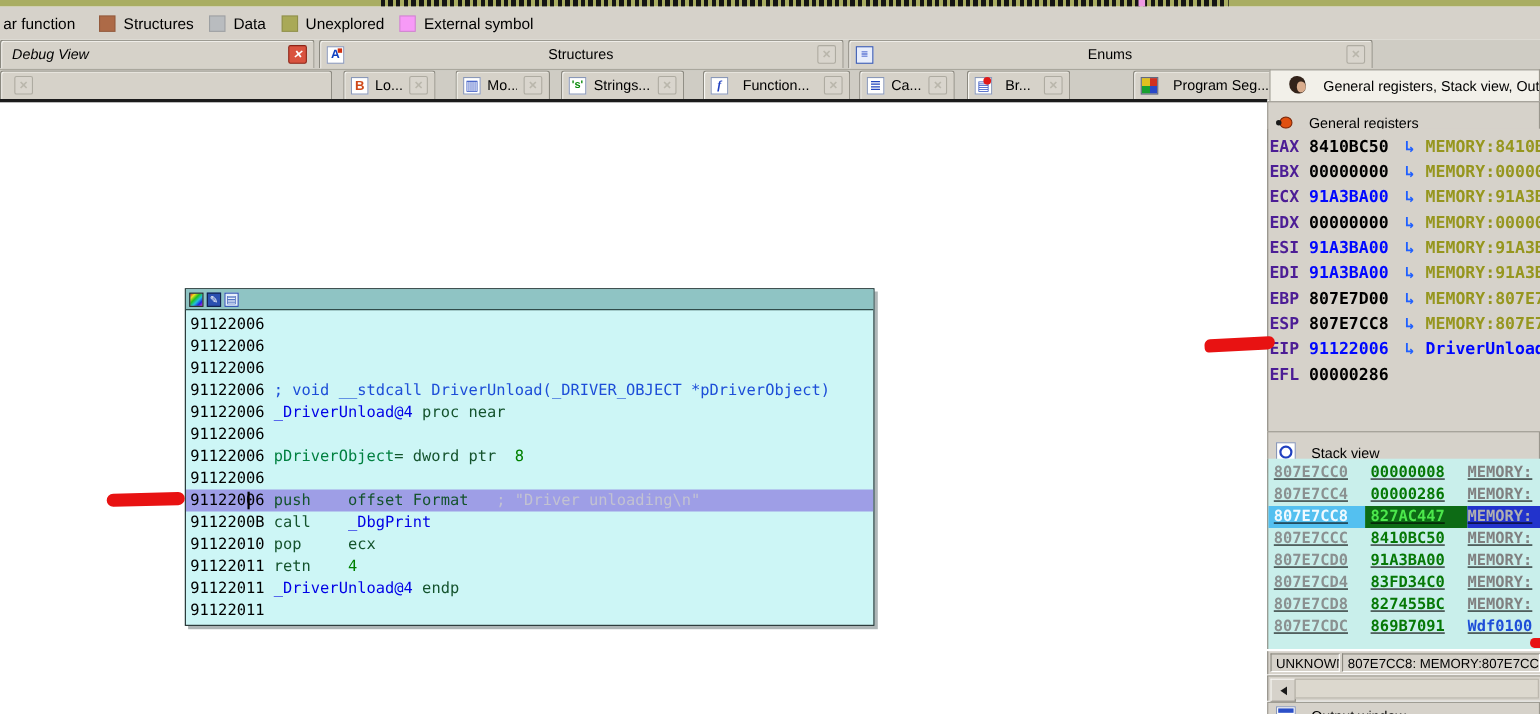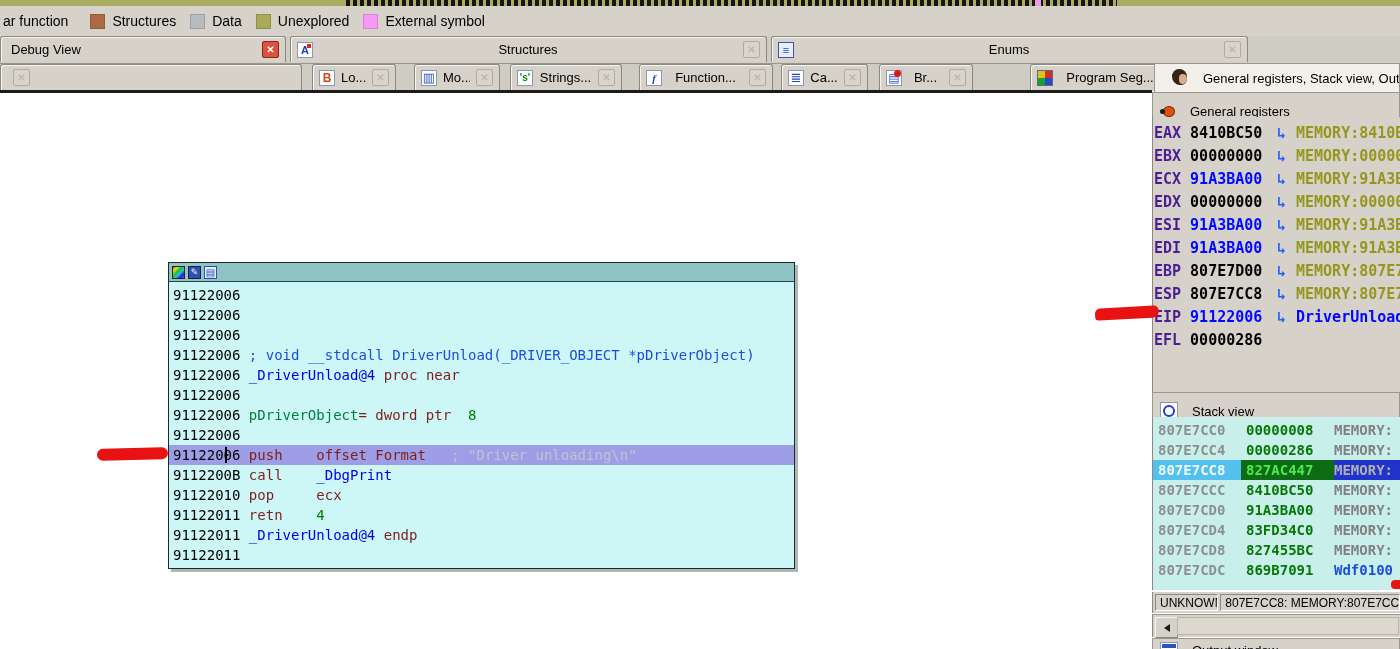--- a/index.html
+++ b/index.html
@@ -22,21 +22,21 @@
   
   #row1line{position:absolute;left:0;top:63px;width:1400px;height:1px;background:#9a978e;}
   .tabs{position:absolute;left:0;width:1400px;}
   #tabs1{top:36px;height:28px;background:#cfccc4;}
   #tabs2{top:64px;height:27px;background:#cfccc4;}
   .tab{position:absolute;top:0;height:26px;background:#d6d2c9;border:1px solid #8a887f;
        border-bottom:none;border-radius:3px 3px 0 0;box-shadow:inset 1px 1px 0 #f7f6f2;
        display:flex;align-items:center;font-size:13px;box-sizing:border-box;padding:0 6px;}
   .tab .lbl{flex:1;text-align:center;white-space:nowrap;overflow:hidden;}
   .tab.leftlbl .lbl{text-align:left;padding-left:4px;}
-  #tabs1 .tab:nth-child(1){left:0;width:286px;}
+  #tabs1 .tab:nth-child(1){left:0;width:286px;font-style:italic;}
   #tabs1 .tab:nth-child(2){left:290px;width:477px;}
   #tabs1 .tab:nth-child(3){left:771px;width:477px;}
   #tabs2 .tab:nth-child(1){left:0;width:302px;}
   #tabs2 .tab:nth-child(2){left:312px;width:84px;}
   #tabs2 .tab:nth-child(3){left:414px;width:86px;}
   #tabs2 .tab:nth-child(4){left:510px;width:112px;}
   #tabs2 .tab:nth-child(5){left:639px;width:134px;}
   #tabs2 .tab:nth-child(6){left:781px;width:87px;}
   #tabs2 .tab:nth-child(7){left:879px;width:94px;}
   #tabs2 .tab:nth-child(8){left:987px;width:161px;margin-left:43px;}
@@ -92,21 +92,21 @@
   .regval{margin-left:9px;}
   .regval.plain{color:#000;}
   .regval.addr{color:#0008ff;}
   .regarrow{position:absolute;left:124px;color:#2060ff;}
   .regtarget{position:absolute;left:143px;white-space:pre;}
   .regtarget.mem{color:#96961e;}
   .regtarget.code{color:#0008ff;}
 
   #stack-title{top:392px;}
   #stack-content{position:absolute;left:1152px;top:417px;width:248px;height:173px;background:#c9efeb;
-     border-left:1px solid #8a887f;box-sizing:border-box;padding-top:3px;overflow:hidden;}
+     border-left:1px solid #8a887f;box-sizing:border-box;padding-top:3px;overflow:hidden;text-decoration:underline;}
   .stackrow{height:20px;line-height:20px;font-family:"DejaVu Sans Mono",monospace;font-size:14px;
      font-weight:bold;white-space:pre;display:flex;}
   .s-addr{width:88px;padding-left:5px;box-sizing:border-box;color:#8a9090;flex:none;}
   .s-val{width:93px;padding-left:5px;box-sizing:border-box;color:#067806;flex:none;}
   .s-note{flex:1;color:#808080;overflow:hidden;}
   .s-note.olive{color:#1d4ed8;}
   .stackrow.sel .s-addr{background:#54c0f0;color:#f0faff;}
   .stackrow.sel .s-val{background:#0d6b15;color:#4ce84c;}
   .stackrow.sel .s-note{background:#2233cc;color:#b0b0b0;}
 
@@ -136,21 +136,21 @@
   .wicon{width:13px;height:13px;margin-right:3px;position:relative;display:flex;align-items:center;
      justify-content:center;font-size:9px;box-sizing:border-box;}
   .icon-colors{background:linear-gradient(135deg,#e02020,#f0e020,#20c020,#20c0e0,#2020e0,#e020e0);border:1px solid #222;}
   .icon-edit{background:#2a50b0;border:1px solid #10204a;color:#fff;}
   .icon-graph{background:#e8f0fc;border:1px solid #2a50b0;color:#2a50b0;font-size:10px;}
   #disasm-body{position:relative;padding-top:3px;font-family:"DejaVu Sans Mono",monospace;
      font-size:14px;overflow:hidden;height:284px;}
   .dline{position:relative;height:20px;line-height:20px;white-space:pre;padding-left:4px;}
   .dline.hl{background:#9e9ee6;}
   .daddr{color:#000;}
-  .c-ins{color:#7f1d1d;}
+  .c-ins{color:#14532d;}
   .c-name{color:#0000e6;}
   .c-var{color:#008040;}
   .c-num{color:#008000;}
   .c-comment{color:#1d4ed8;}
   .dline.hl .c-comment{color:#c2c2d2;}
   .caret{position:absolute;left:56px;top:2px;width:2px;height:16px;background:#000;}
 
   
   .marker{position:absolute;background:#e81212;border-radius:7px;}
   #marker1{left:97px;top:448px;width:71px;height:12px;transform:rotate(-1.5deg);}

